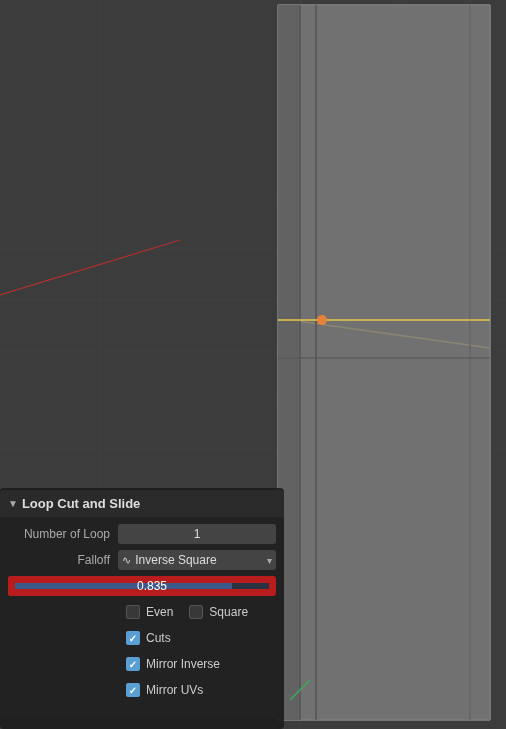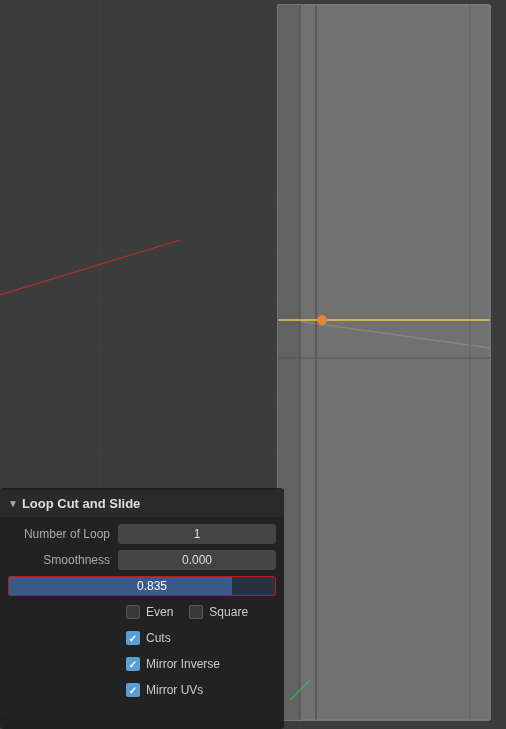--- a/index.html
+++ b/index.html
@@ -120,21 +120,21 @@
       position: absolute;
       top: 0; left: 0; right: 0; bottom: 0;
       display: flex;
       align-items: center;
       justify-content: center;
       color: #ffffff;
       font-size: 12px;
       background: transparent;
       border-radius: 3px;
       background: rgba(60, 90, 140, 0.3);
-      border: 1px solid #b91c1c;
+      border: 7px solid #b91c1c;
       padding-left: 20px;
     }
 
     
     .dropdown {
       display: flex;
       align-items: center;
       width: 100%;
       height: 20px;
       background: #444444;
@@ -277,27 +277,31 @@
 
   <div class="panel-body">
 
     <div class="row">
       <span class="row-label">Number of Loop</span>
       <div class="row-control">
         <input class="num-field" type="text" readonly="" value="1" style="">
       </div>
     </div>
 
+
     <div class="row">
-      <span class="row-label">Smoothness</span>
+      <span class="row-label">Falloff</span>
       <div class="row-control">
-        <input class="num-field" type="text" readonly="" value="0.000" style="">
-      </div>
-    </div>
-
+        <div class="dropdown">
+          <span class="dropdown-icon">∿</span>
+          <span class="dropdown-text">Inverse Square</span>
+          <span class="dropdown-arrow">▾</span>
+        </div>
+      </div>
+    </div>
 
     <div class="row">
       <div class="row-control">
         <div class="factor-field-wrap">
           <div class="factor-bar" id="factor-bar" style="width: 83.5%;"></div>
           <div class="factor-value">0.835</div>
         </div>
       </div>
     </div>
 

